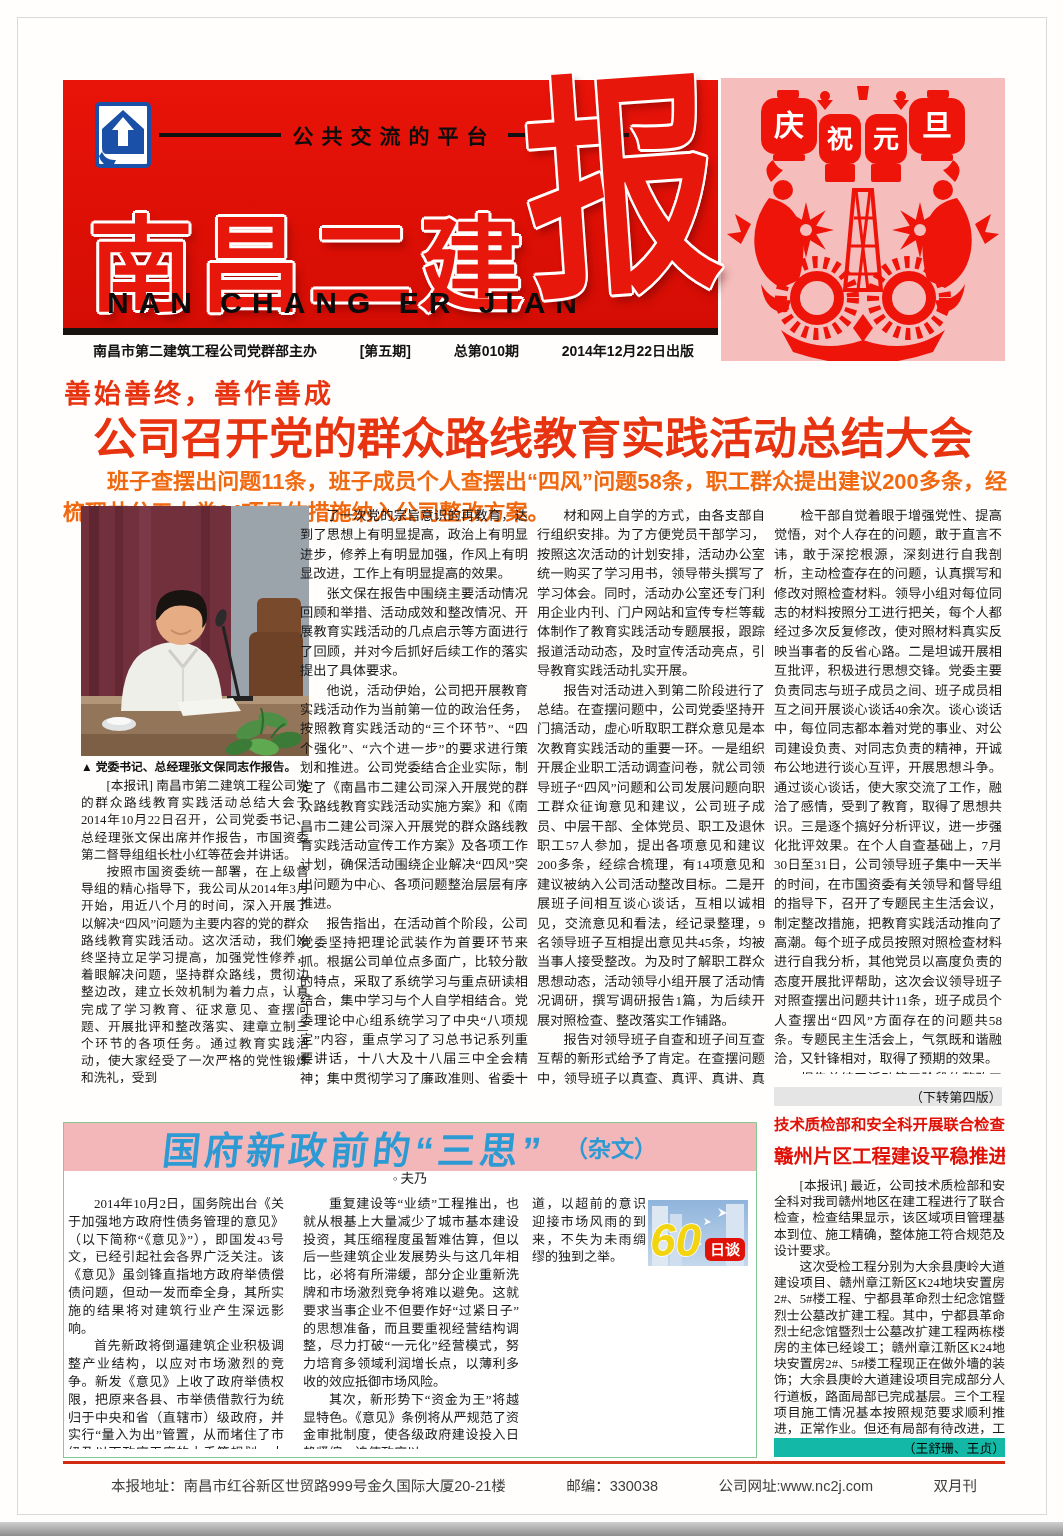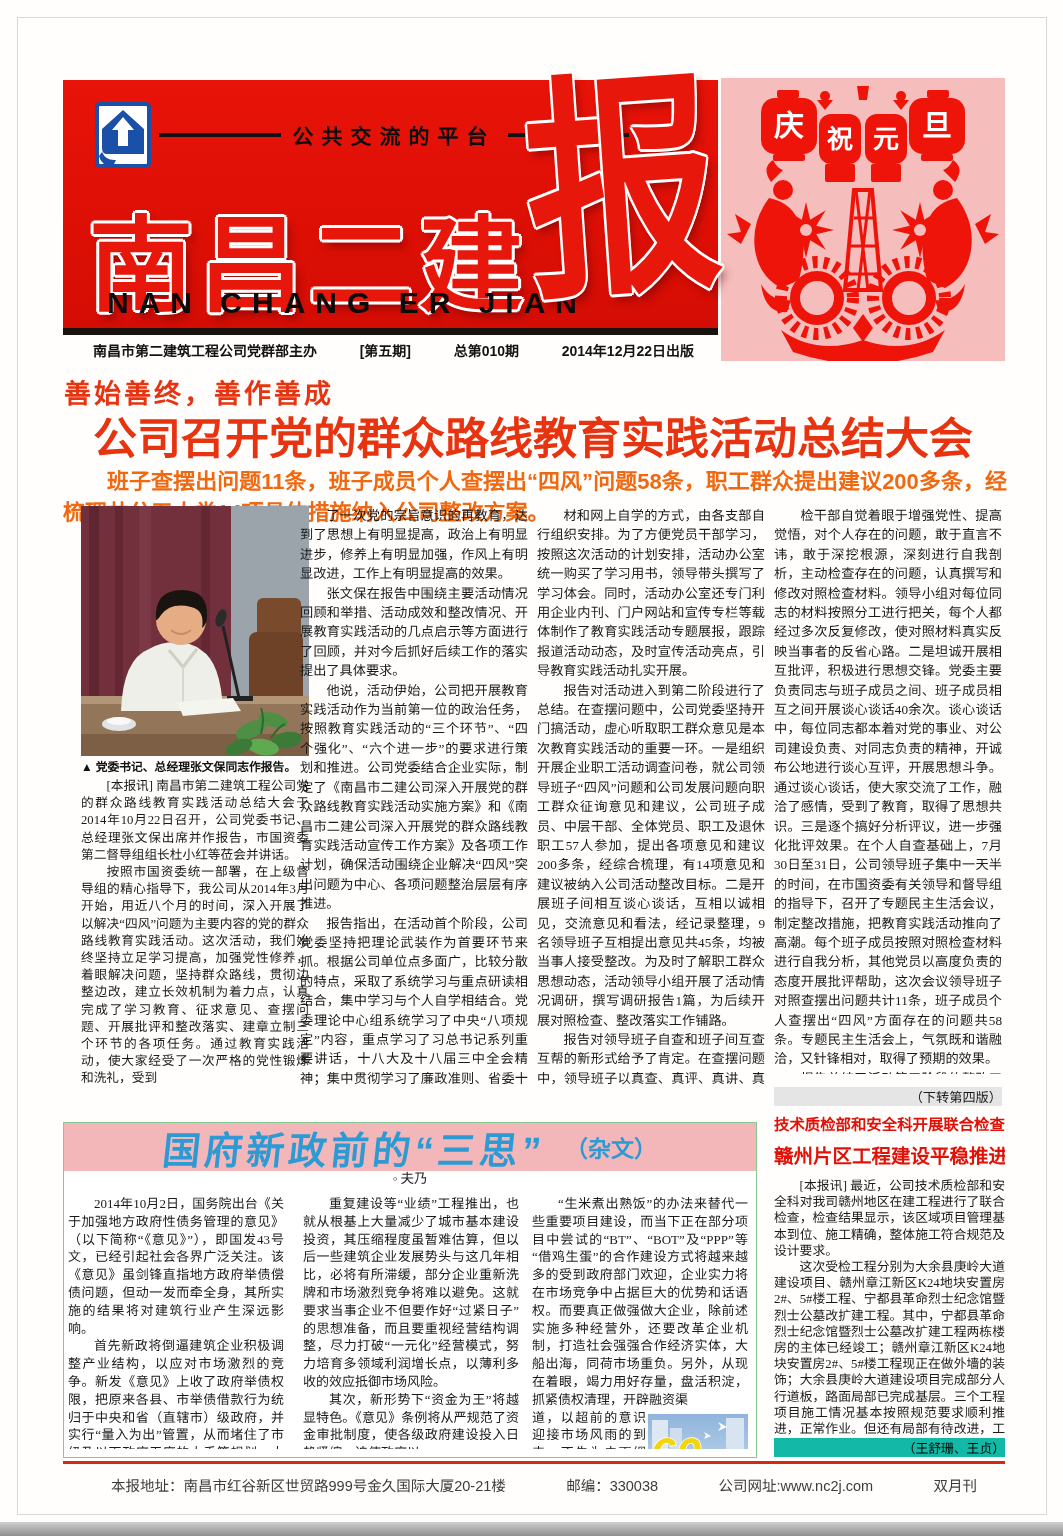--- a/index.html
+++ b/index.html
@@ -269,21 +269,20 @@
 
     <div class="ecol ecolA">
       <p>2014年10月2日，国务院出台《关于加强地方政府性债务管理的意见》（以下简称“《意见》”），即国发43号文，已经引起社会各界广泛关注。该《意见》虽剑锋直指地方政府举债偿债问题，但动一发而牵全身，其所实施的结果将对建筑行业产生深远影响。</p>
       <p>首先新政将倒逼建筑企业积极调整产业结构，以应对市场激烈的竞争。新发《意见》上收了政府举债权限，把原来各县、市举债借款行为统归于中央和省（直辖市）级政府，并实行“量入为出”管置，从而堵住了市级及以下政府无度的大手笔规划、大面积建设和</p>
     </div>
     <div class="ecol ecolB">
       <p>重复建设等“业绩”工程推出，也就从根基上大量减少了城市基本建设投资，其压缩程度虽暂难估算，但以后一些建筑企业发展势头与这几年相比，必将有所滞缓，部分企业重新洗牌和市场激烈竞争将难以避免。这就要求当事企业不但要作好“过紧日子”的思想准备，而且要重视经营结构调整，尽力打破“一元化”经营模式，努力培育多领域利润增长点，以薄利多收的效应抵御市场风险。</p>
       <p>其次，新形势下“资金为王”将越显特色。《意见》条例将从严规范了资金审批制度，使各级政府建设投入日趋紧缩，迫使政府以</p>
     </div>
     <div class="ecol ecolC">
-      <p>“生米煮出熟饭”的办法来替代一些重要项目建设，而当下正在部分项目中尝试的“BT”、“BOT”及“PPP”等“借鸡生蛋”的合作建设方式将越来越多的受到政府部门欢迎，企业实力将在市场竞争中占据巨大的优势和话语权。而要真正做强做大企业，除前述实施多种经营外，还要改革企业机制，打造社会强强合作经济实体，大船出海，同荷市场重负。另外，从现在着眼，竭力用好存量，盘活积淀，抓紧债权清理，开辟融资渠</p>
       <div class="wrap-row">
         <div class="wrap-text">
           <p>道，以超前的意识迎接市场风雨的到来，不失为未雨绸缪的独到之举。</p>
         </div>
         <svg class="logo60" viewBox="0 0 100 66">
           <defs>
             <linearGradient id="skyg" x1="0" y1="0" x2="0" y2="1">
               <stop offset="0" stop-color="#8fb4dc"></stop>
                 <stop offset="1" stop-color="#c4d8ec"></stop>
             </linearGradient>

